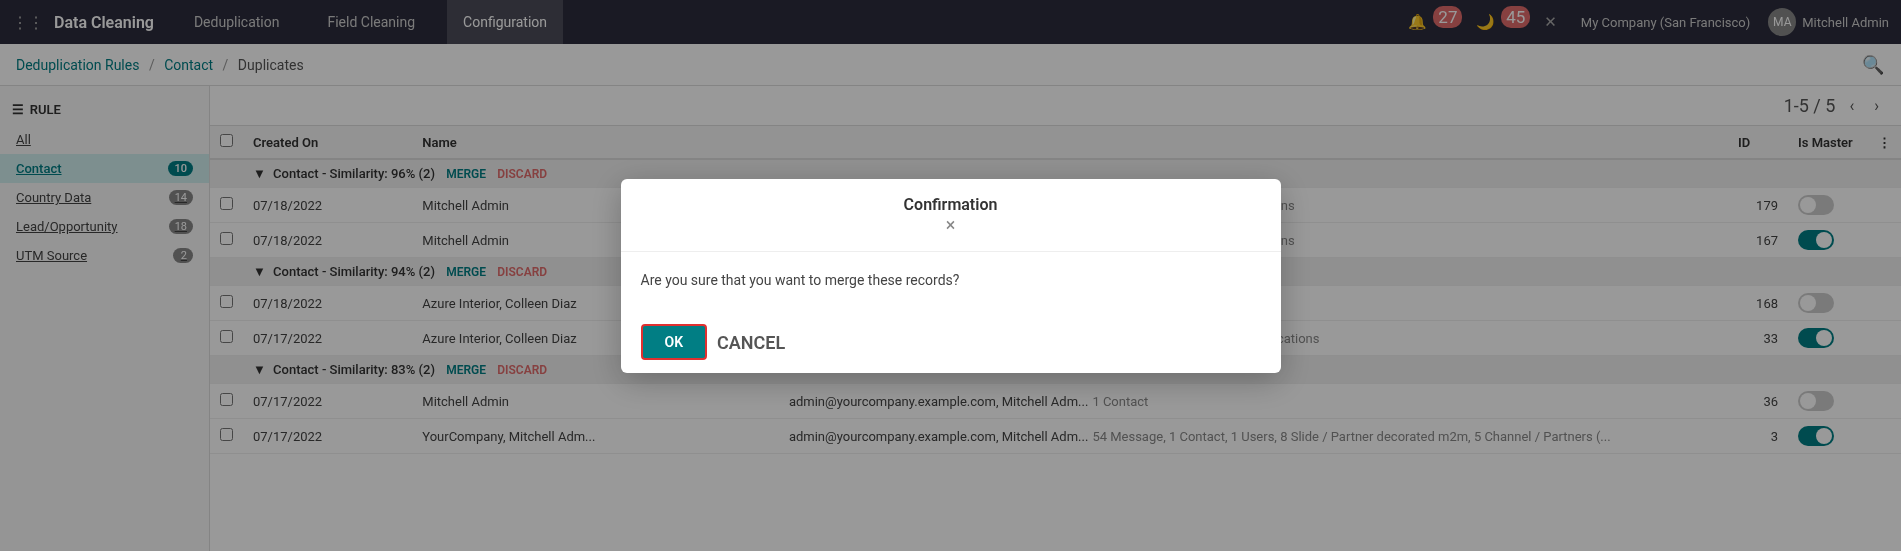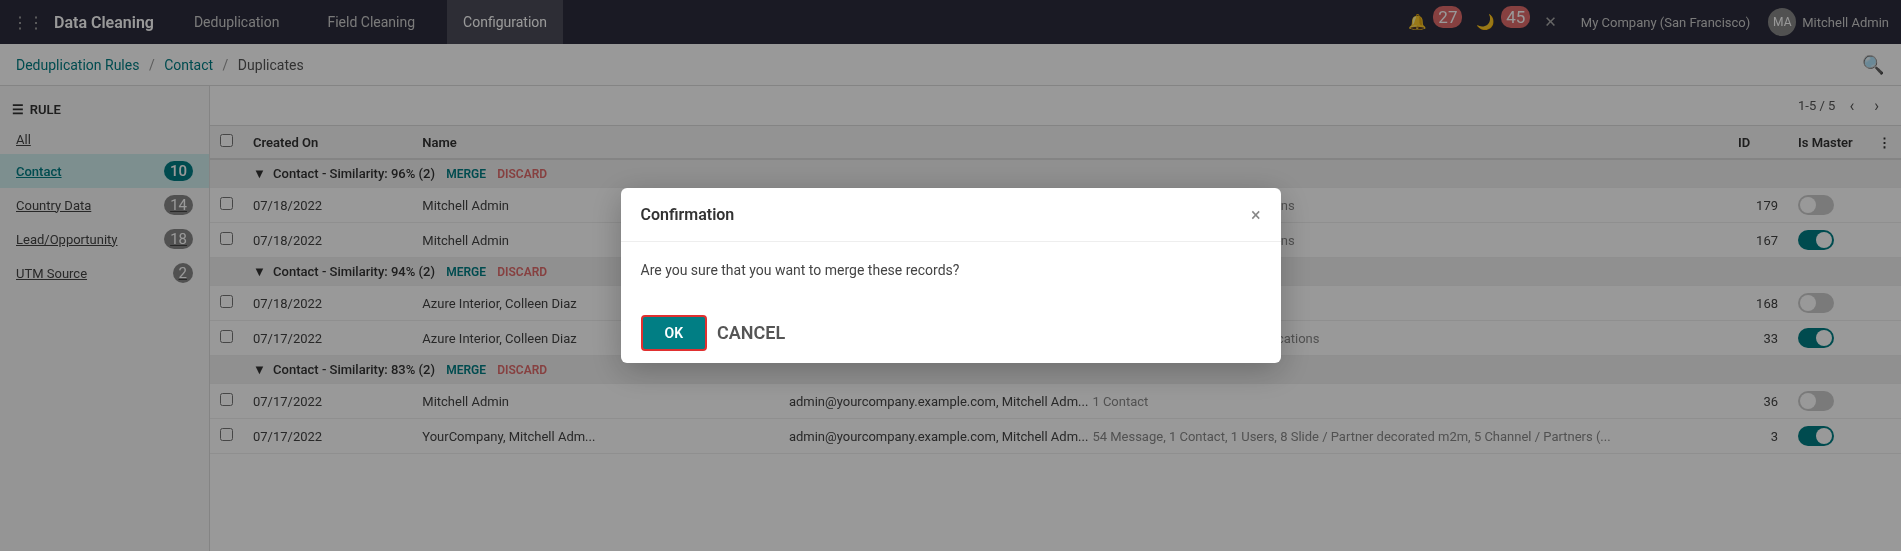--- a/index.html
+++ b/index.html
@@ -72,40 +72,40 @@
       cursor: pointer;
       justify-content: space-between;
       text-decoration: underline;
     }
     .sidebar-item.active { background: #d0eeef; color: #017e84; font-weight: 500; }
     .sidebar-item-label {}
     .sidebar-item-count {
       background: #888;
       color: #fff;
       border-radius: 10px;
-      font-size: 15px;
+      font-size: 11px;
       padding: 1px 6px;
       min-width: 20px;
       text-align: right;
     }
     .sidebar-item.active .sidebar-item-count { background: #017e84; }
 
     
     .content-area { flex: 1; background: #fff; display: flex; flex-direction: column; overflow: hidden; position: relative; }
 
     
     .content-toolbar {
       display: flex;
       align-items: center;
       padding: 8px 16px;
       border-bottom: 1px solid #ddd;
       justify-content: flex-end;
       gap: 8px;
     }
-    .pagination-info { font-size: 13px; color: #555; }
+    .pagination-info { font-size: 18px; color: #555; }
     .pagination-btn { border: none; background: none; cursor: pointer; font-size: 16px; color: #555; padding: 2px 6px; }
 
     
     .data-table { width: 100%; border-collapse: collapse; font-size: 13px; }
     .data-table th {
       background: #f5f5f5;
       border-bottom: 2px solid #ddd;
       padding: 8px 10px;
       text-align: left;
       font-weight: 600;
@@ -175,20 +175,21 @@
       width: 660px;
       box-shadow: 0 8px 32px rgba(0,0,0,0.25);
       overflow: hidden;
     }
     .dialog-header {
       display: flex;
       align-items: center;
       justify-content: space-between;
       padding: 16px 20px;
       border-bottom: 1px solid #eee;
+      flex-direction: column;
     }
     .dialog-title { font-size: 16px; font-weight: 600; color: #333; }
     .dialog-close { background: none; border: none; font-size: 18px; color: #888; cursor: pointer; }
     .dialog-body { padding: 20px 20px 24px; font-size: 14px; color: #444; }
     .dialog-footer { padding: 12px 20px; display: flex; align-items: center; }
     .btn-ok {
       background: #017e84;
       color: #fff;
       border: 2px solid #e03030;
       border-radius: 4px;

